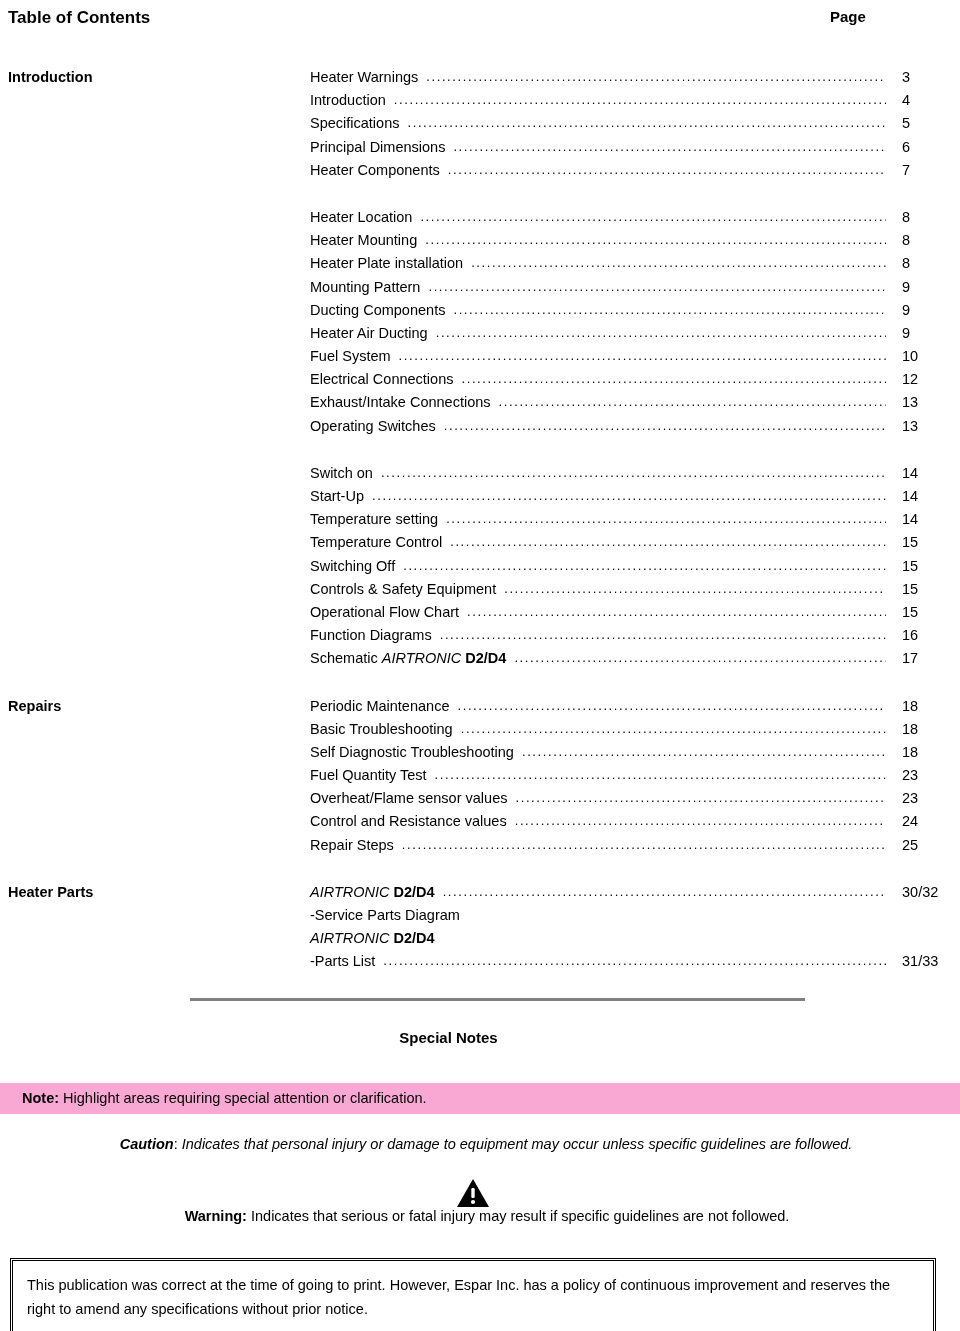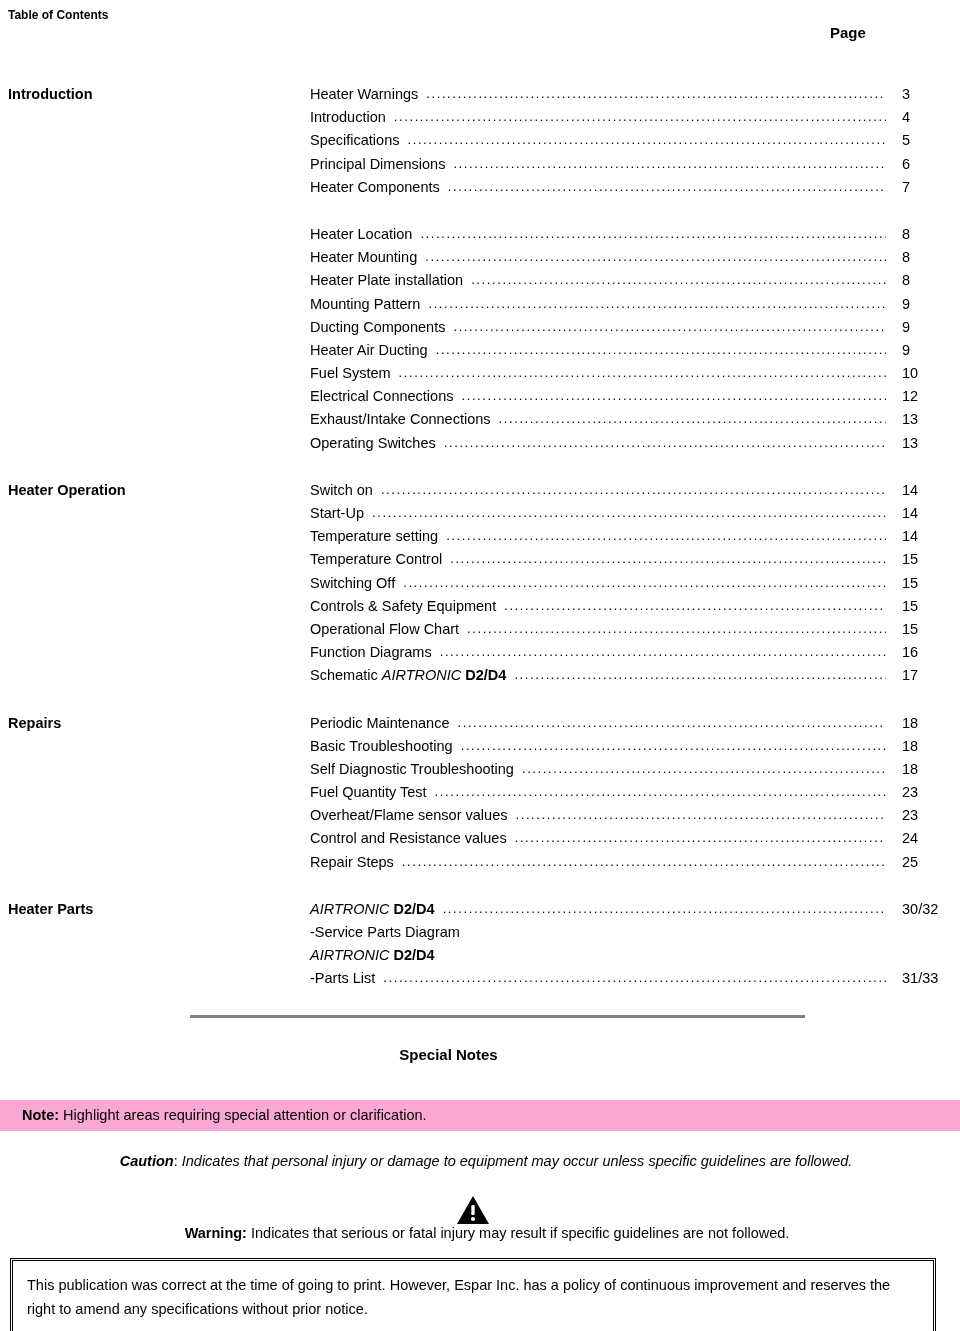--- a/index.html
+++ b/index.html
@@ -19,27 +19,27 @@
   
   .toc-header {
     position: relative;
     height: 40px;
     padding-top: 8px;
   }
   .toc-header .title {
     position: absolute;
     left: 8px;
     top: 8px;
-    font-size: 12px;
+    font-size: 17px;
     font-weight: bold;
   }
   .toc-header .page-label {
     position: absolute;
     left: 830px;
-    top: 24px;
+    top: 8px;
     font-size: 15px;
     font-weight: bold;
   }
 
   
   .toc-body {
     padding-top: 18px;
   }
   .toc-section {
     position: relative;
@@ -54,21 +54,20 @@
     font-weight: bold;
     line-height: 23.2px;
   }
   .section-heading .hl {
     display: block;
     white-space: nowrap;
   }
   .entries {
     margin-left: 310px;
     margin-right: 0;
-    margin-top: 17px;
   }
   .entry {
     display: flex;
     align-items: baseline;
     height: 23.2px;
     font-size: 14.5px;
     line-height: 23.2px;
   }
   .entry .etitle {
     white-space: nowrap;
@@ -258,23 +257,20 @@
           <span class="pno">13</span>
         </div>
         <div class="entry">
           <span class="etitle">Operating Switches</span>
           <span class="leader">............................................................................................................................................</span>
           <span class="pno">13</span>
         </div>
       </div>
     </div>
     <div class="toc-section">
-      <div class="section-heading">
-        <span class="hl">Heater Operation</span>
-      </div>
       <div class="entries">
         <div class="entry">
           <span class="etitle">Switch on</span>
           <span class="leader">............................................................................................................................................</span>
           <span class="pno">14</span>
         </div>
         <div class="entry">
           <span class="etitle">Start-Up</span>
           <span class="leader">............................................................................................................................................</span>
           <span class="pno">14</span>

